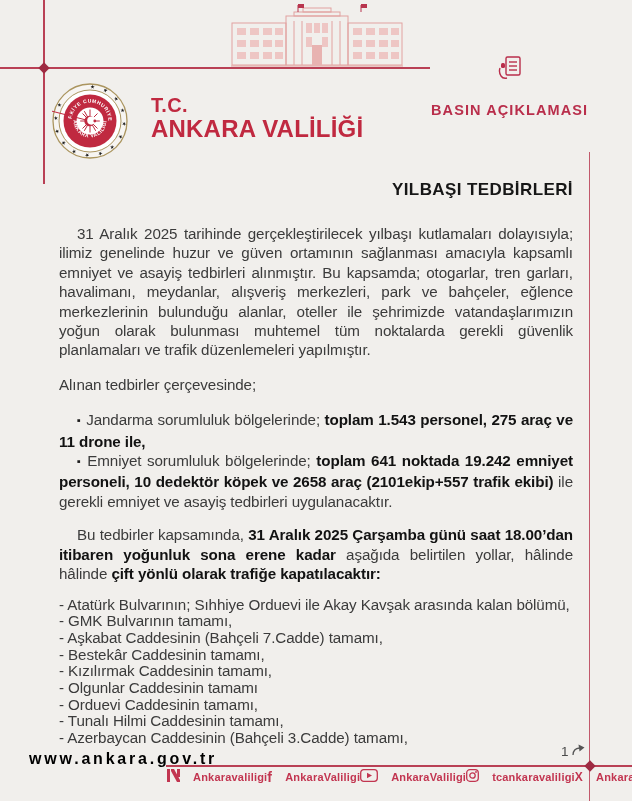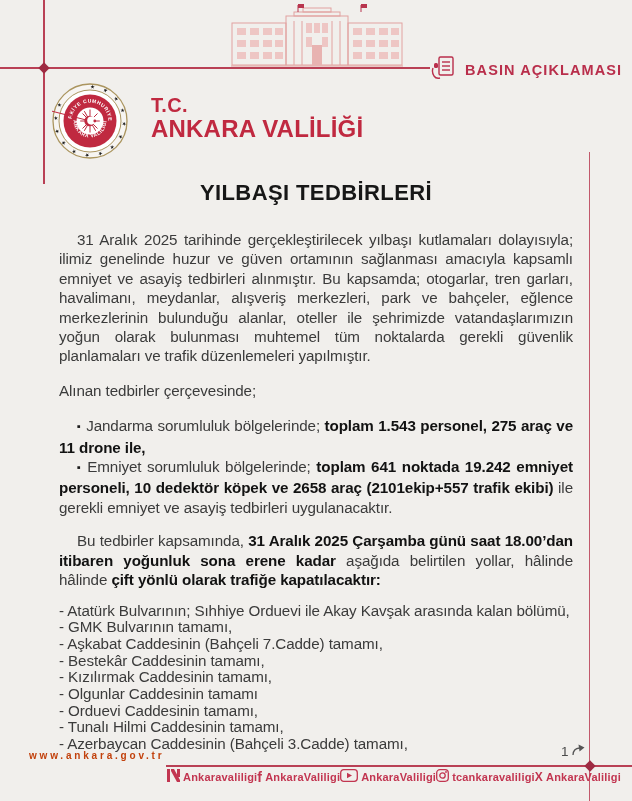--- a/index.html
+++ b/index.html
@@ -17,48 +17,48 @@
   .rule-right { left:589px; top:152px; width:1.4px; height:649px; background:#c2596b; }
   .rule-footer { left:166px; top:765px; width:466px; height:1.6px; }
   .dot { position:absolute; width:8px; height:8px; background:#9e2b42; transform:rotate(45deg); }
   .dot-top { left:40px; top:64px; }
   .dot-footer { left:586px; top:762px; }
 
   
   .building { position:absolute; left:231px; top:3px; }
 
   
-  .press { position:absolute; left:431px; top:54px; display:flex; align-items:center; gap:10px; }
+  .press { position:absolute; left:431px; top:54px; display:flex; align-items:center; gap:17px;flex-direction:column; }
   .press-label { color:#b92e4b; font-weight:800; font-size:14.5px; letter-spacing:1.1px; }
 
   
   .emblem { position:absolute; left:52px; top:83px; }
   .orgtext { position:absolute; left:151px; top:95px; color:#c02940; line-height:1.06; }
   .org-tc { font-size:20px; font-weight:800; letter-spacing:.3px; }
   .org-name { font-size:24px; font-weight:800; letter-spacing:.2px; }
 
   
   .content { position:absolute; left:59px; top:180px; width:514px; color:#3b3b3b; font-size:15.2px; letter-spacing:-0.1px; }
-  .doc-title { text-align:center; color:#171717; font-size:22px; font-weight:800; letter-spacing:.4px; }
+  .doc-title { text-align:right; color:#171717; font-size:17px; font-weight:800; letter-spacing:.4px; }
   .content p { text-align:justify; line-height:19.4px; }
   .content b { color:#121212; }
   .p1 { margin-top:24px; text-indent:18px; }
   .p2 { margin-top:15px; }
   .bullet { margin-top:0; text-indent:18px; }
   .bullets { margin-top:16px; }
   .sq { color:#1b1b1b; font-size:11px; margin-right:5px; position:relative; top:-1px; }
   .p3 { margin-top:14px; text-indent:18px; }
   .streets { margin-top:13px; }
   .streets p { line-height:16.7px; }
 
   
-  .website { position:absolute; left:29px; top:750px; color:#c2410c; font-weight:800; font-size:10px; letter-spacing:2.8px; }
+  .website { position:absolute; left:29px; top:750px; color:#000000; font-weight:800; font-size:16px; letter-spacing:2.8px; }
   .pagenum { position:absolute; left:561px; top:744px; display:flex; align-items:center; gap:2px; color:#4b4b4b; font-size:13.5px; }
   .social { position:absolute; left:167px; top:769px; width:412px; display:flex; justify-content:space-between; align-items:center; }
-  .social-item { display:flex; align-items:center; gap:3px; color:#c23550; font-weight:800; font-size:11px; letter-spacing:.2px; cursor:pointer; }
+  .social-item { display:flex; align-items:center; gap:13px; color:#c23550; font-weight:800; font-size:11px; letter-spacing:.2px; cursor:pointer; }
   .glyph-f { font-weight:800; font-size:14px; line-height:12px; }
   .glyph-x { font-weight:900; font-size:12px; line-height:12px; }
 </style>
 </head>
 <body>
 
 <div class="rule rule-top"></div>
 <div class="rule rule-left"></div>
 <div class="rule rule-right"></div>
 <div class="rule rule-footer"></div>

